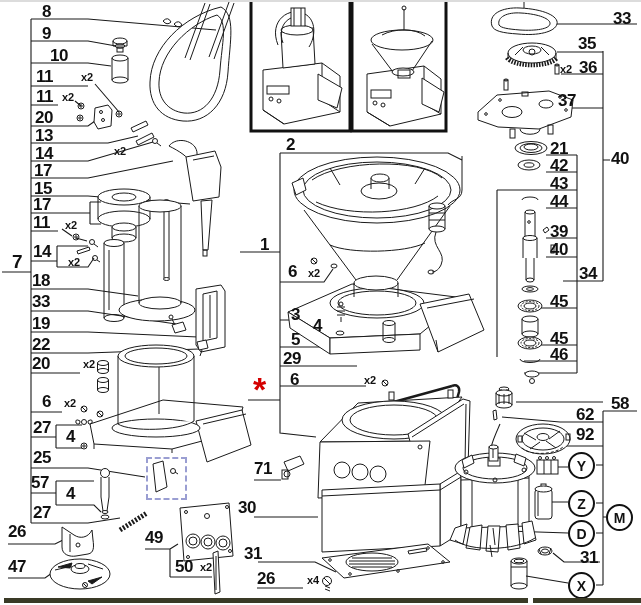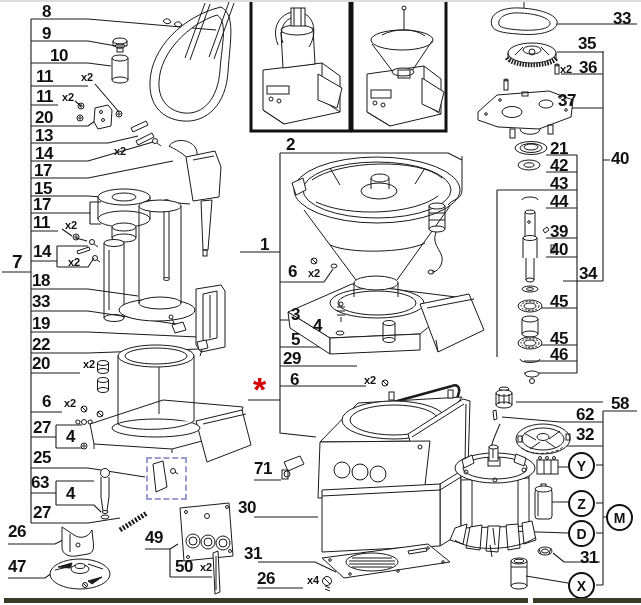--- a/index.html
+++ b/index.html
@@ -471,21 +471,21 @@
 <div class="lbl" style="left:32px;top:293px">33</div>
 <div class="lbl" style="left:32px;top:315px">19</div>
 <div class="lbl" style="left:32px;top:336px">22</div>
 <div class="lbl" style="left:32px;top:355px">20</div>
 <div class="qty" style="left:83px;top:359px">x2</div>
 <div class="lbl" style="left:42px;top:393px">6</div>
 <div class="qty" style="left:64px;top:398px">x2</div>
 <div class="lbl" style="left:33px;top:419px">27</div>
 <div class="lbl" style="left:66px;top:428px">4</div>
 <div class="lbl" style="left:33px;top:449px">25</div>
-<div class="lbl" style="left:31px;top:474px">63</div>
+<div class="lbl" style="left:31px;top:474px">57</div>
 <div class="lbl" style="left:66px;top:485px">4</div>
 <div class="lbl" style="left:33px;top:504px">27</div>
 <div class="lbl" style="left:8px;top:523px">26</div>
 <div class="lbl" style="left:8px;top:558px">47</div>
 <div class="lbl" style="left:145px;top:529px">49</div>
 <div class="lbl" style="left:175px;top:558px">50</div>
 <div class="qty" style="left:200px;top:562px">x2</div>
 
 <div class="lbl" style="left:286px;top:136px">2</div>
 <div class="lbl" style="left:260px;top:236px">1</div>
@@ -515,21 +515,21 @@
 <div class="lbl" style="left:550px;top:175px">43</div>
 <div class="lbl" style="left:550px;top:193px">44</div>
 <div class="lbl" style="left:550px;top:223px">39</div>
 <div class="lbl" style="left:550px;top:241px">40</div>
 <div class="lbl" style="left:579px;top:265px">34</div>
 <div class="lbl" style="left:550px;top:293px">45</div>
 <div class="lbl" style="left:550px;top:330px">45</div>
 <div class="lbl" style="left:550px;top:346px">46</div>
 <div class="lbl" style="left:611px;top:395px">58</div>
 <div class="lbl" style="left:576px;top:406px">62</div>
-<div class="lbl" style="left:576px;top:426px">32</div>
+<div class="lbl" style="left:576px;top:426px">92</div>
 <div class="lbl" style="left:580px;top:549px">31</div>
 
 <div class="circle" style="left:568px;top:452px">Y</div>
 <div class="circle" style="left:568px;top:490px">Z</div>
 <div class="circle" style="left:606px;top:504px">M</div>
 <div class="circle" style="left:568px;top:520px">D</div>
 <div class="circle" style="left:568px;top:572px">X</div>
 
 <div class="topline"></div>
 <div class="bar" style="left:4px;width:524px"></div>

